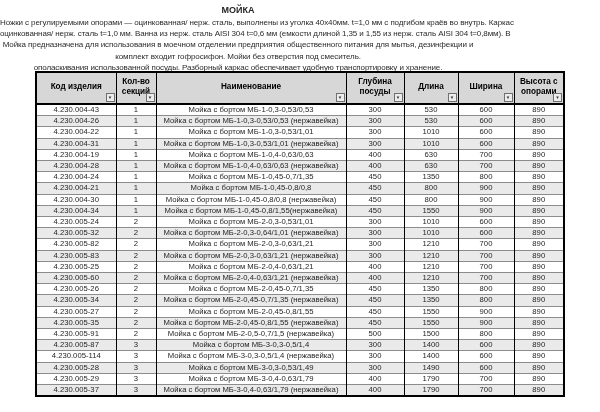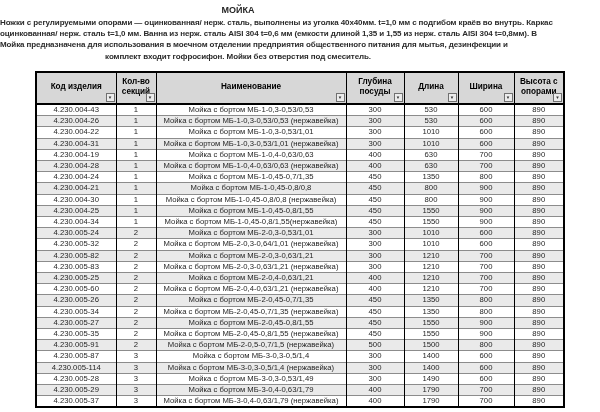--- a/index.html
+++ b/index.html
@@ -1,20 +1,20 @@
 <!DOCTYPE html>
 <html><head>
 <meta charset="utf-8">
 <style>
   html,body{margin:0;padding:0;background:#ffffff;}
   body{width:600px;height:412px;overflow:hidden;}
   .page{position:relative;width:476px;height:412px;font-family:"Liberation Sans",sans-serif;color:#1f1f1f;background:#fff;}
   .title{position:absolute;top:5px;left:0;right:0;text-align:center;font-size:9px;font-weight:bold;color:#262626;}
   .desc{position:absolute;top:17px;left:0;right:0;text-align:center;font-size:8px;line-height:11.2px;color:#2b2b2b;letter-spacing:-0.1px;}
-  .desc-line{white-space:nowrap;font-weight:bold;}
+  .desc-line{white-space:nowrap;}
   table.grid{position:absolute;left:35px;top:71px;width:528px;border-collapse:collapse;table-layout:fixed;border:2px solid #000;}
   th{background:#d7d7d7;font-size:8.2px;font-weight:bold;color:#000;text-align:center;vertical-align:middle;
      height:26px;line-height:9.6px;border-left:1px solid #000;border-right:1px solid #000;border-bottom:2px solid #000;
      position:relative;padding:1px 1px 3px 1px;overflow:hidden;}
   td{font-size:7.7px;text-align:center;vertical-align:middle;height:10.2px;line-height:10.2px;
      border-left:1px solid #000;border-right:1px solid #000;border-top:1px solid #8c8c8c;
      padding:0 1px;white-space:nowrap;overflow:hidden;}
   tbody tr:nth-child(even){background:#eaeaea;}
   tbody tr:nth-child(odd){background:#ffffff;}
   .fbtn{position:absolute;right:1px;bottom:1px;width:9px;height:9px;background:#ececec;border:1px solid #707070;
@@ -23,20 +23,21 @@
 </head>
 <body>
 
 <div class="page">
   <div class="title">МОЙКА</div>
   <div class="desc" id="desc">
       <div class="desc-line">Ножки с регулируемыми опорами — оцинкованная/ нерж.  сталь, выполнены из уголка 40х40мм. t=1,0 мм с подгибом краёв во внутрь. Каркас</div>
       <div class="desc-line">оцинкованная/ нерж.  сталь t=1,0 мм. Ванна из нерж. сталь AISI 304  t=0,6 мм (емкости длиной 1,35 и 1,55 из нерж. сталь AISI 304 t=0,8мм). В</div>
       <div class="desc-line">Мойка предназначена для использования в моечном отделении предприятия общественного питания для мытья, дезинфекции и</div>
       <div class="desc-line">комплект входит гофросифон. Мойки без отверстия под смеситель.</div>
+      <div class="desc-line">ополаскивания использованной посуды. Разборный каркас обеспечивает удобную транспортировку и хранение.</div>
     </div>
   <table class="grid">
     <colgroup>
       <col style="width:80px">
         <col style="width:40px">
         <col style="width:190px">
       <col style="width:58px">
         <col style="width:54px">
         <col style="width:56px">
         <col style="width:50px">
@@ -128,29 +129,20 @@
         <tr>
           <td>4.230.004-30</td>
           <td>1</td>
           <td>Мойка с бортом МБ-1-0,45-0,8/0,8 (нержавейка)</td>
           <td>450</td>
           <td>800</td>
           <td>900</td>
           <td>890</td>
         </tr>
         <tr>
-          <td>4.230.004-25</td>
-          <td>1</td>
-          <td>Мойка с бортом МБ-1-0,45-0,8/1,55</td>
-          <td>450</td>
-          <td>1550</td>
-          <td>900</td>
-          <td>890</td>
-        </tr>
-        <tr>
           <td>4.230.004-34</td>
           <td>1</td>
           <td>Мойка с бортом МБ-1-0,45-0,8/1,55(нержавейка)</td>
           <td>450</td>
           <td>1550</td>
           <td>900</td>
           <td>890</td>
         </tr>
         <tr>
           <td>4.230.005-24</td>

